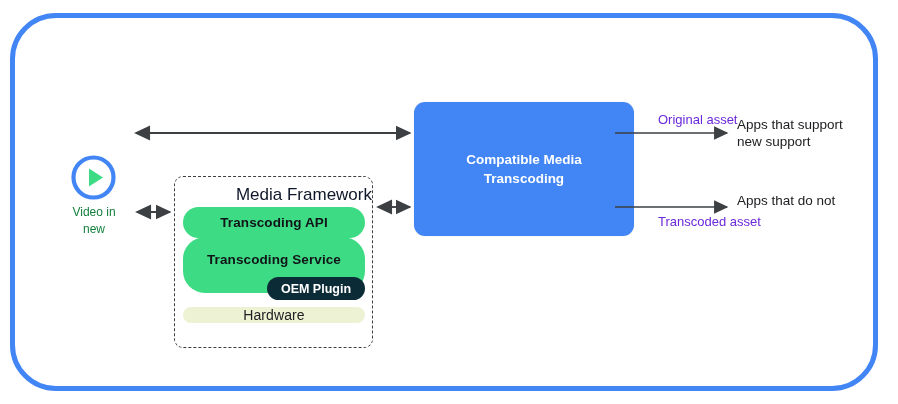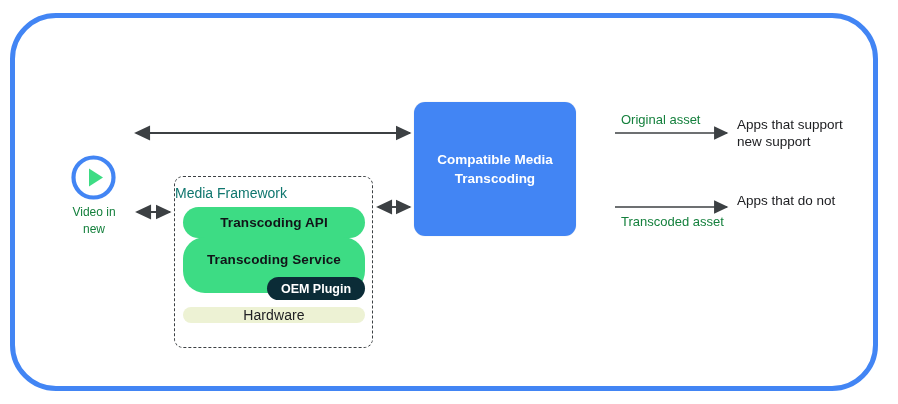--- a/index.html
+++ b/index.html
@@ -65,23 +65,23 @@
     box-sizing: border-box;
     border: 1.6px dashed #3c4043;
     border-radius: 9px;
     background: transparent;
   }
   .mf-title {
     position: absolute;
     left: 0;
     top: 8px;
     width: 100%;
-    text-align: left;
-    font-size: 14px;
-    color: #0f766e;
+    text-align: right;
+    font-size: 17px;
+    color: #0f172a;
   }
 
   .pill {
     position: absolute;
     box-sizing: border-box;
     border-radius: 22px;
     display: flex;
     align-items: center;
     justify-content: center;
     font-size: 13.5px;
@@ -130,21 +130,21 @@
     font-size: 12.5px;
     font-weight: bold;
     color: #ffffff;
   }
 
   
   .cmt-box {
     position: absolute;
     left: 414px;
     top: 102px;
-    width: 162px;
+    width: 220px;
     height: 134px;
     border-radius: 11px;
     background: #4285F4;
     display: flex;
     align-items: center;
     justify-content: center;
     text-align: center;
     color: #ffffff;
     font-size: 13.5px;
     font-weight: bold;
@@ -159,22 +159,23 @@
     left: 0; top: 0;
     width: 898px;
     height: 404px;
     pointer-events: none;
   }
 
   
   .asset-label {
     position: absolute;
     font-size: 13px;
-    color: #15803d;
+    color: #6d28d9;
     white-space: nowrap;
+    margin-left: 37px;
   }
   .asset-original { left: 621px; top: 112px; }
   .asset-transcoded { left: 621px; top: 214px; }
 
   .apps-label {
     position: absolute;
     font-size: 13.5px;
     line-height: 17px;
     color: #202124;
     white-space: nowrap;

